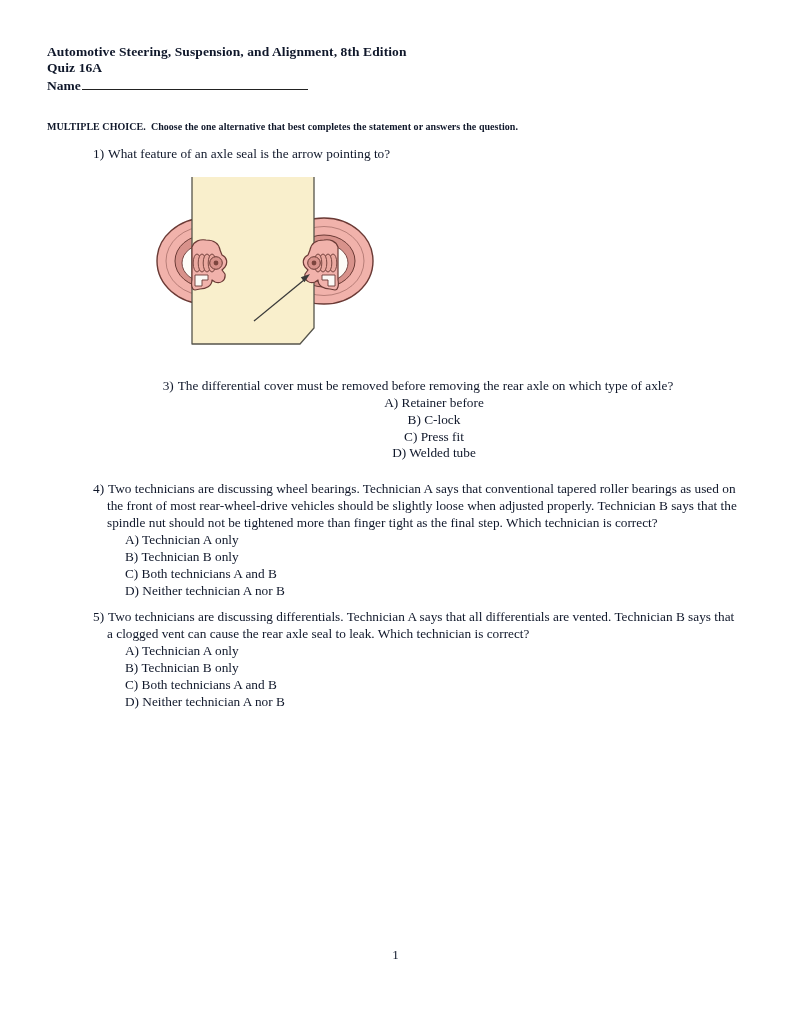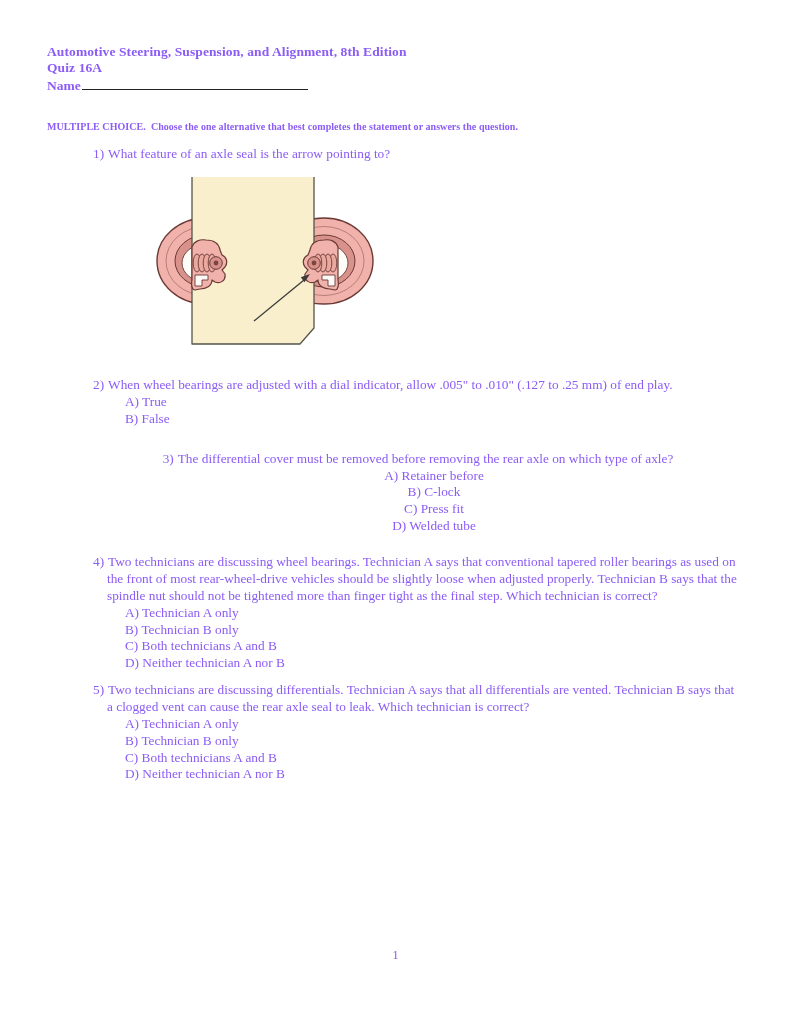--- a/index.html
+++ b/index.html
@@ -3,21 +3,21 @@
 <meta charset="utf-8">
 <style>
   html, body { margin: 0; padding: 0; background: #e8e8e8; }
   .page {
     position: relative;
     width: 791px;
     height: 1024px;
     margin: 0 auto;
     background: #ffffff;
     font-family: "Liberation Serif", "DejaVu Serif", serif;
-    color: #8b5cf6;
+    color: #0f172a;
     overflow: hidden;
   }
   .content {
     position: absolute;
     left: 47px;
     top: 44px;
     width: 697px;
   }
   .header-line { font-size: 13.5px; line-height: 16px; font-weight: 600; letter-spacing: 0.1px; }
   .name-row { font-size: 13.5px; font-weight: 600; }
@@ -121,29 +121,20 @@
 
           <g>
             <line x1="100" y1="144" x2="150" y2="103" stroke="#3a3a3a" stroke-width="1.3"></line>
             <polygon points="156,97 150.5,105.2 146.8,100.2" fill="#3a3a3a"></polygon>
           </g>
         </svg>
       </div>
 
     </div>
 
-    <div class="question q2">
-      <div class="qtext">
-        <span class="qnum">2)</span><span>When wheel bearings are adjusted with a dial indicator, allow .005" to .010" (.127 to .25 mm) of end play.</span>
-      </div>
-      <div class="options">
-        <div class="option">A) True</div>
-        <div class="option">B) False</div>
-      </div>
-    </div>
 
     <div class="question q3">
       <div class="qtext">
         <span class="qnum">3)</span><span>The differential cover must be removed before removing the rear axle on which type of axle?</span>
       </div>
       <div class="options">
         <div class="option">A) Retainer before</div>
         <div class="option">B) C-lock</div>
         <div class="option">C) Press fit</div>
         <div class="option">D) Welded tube</div>

